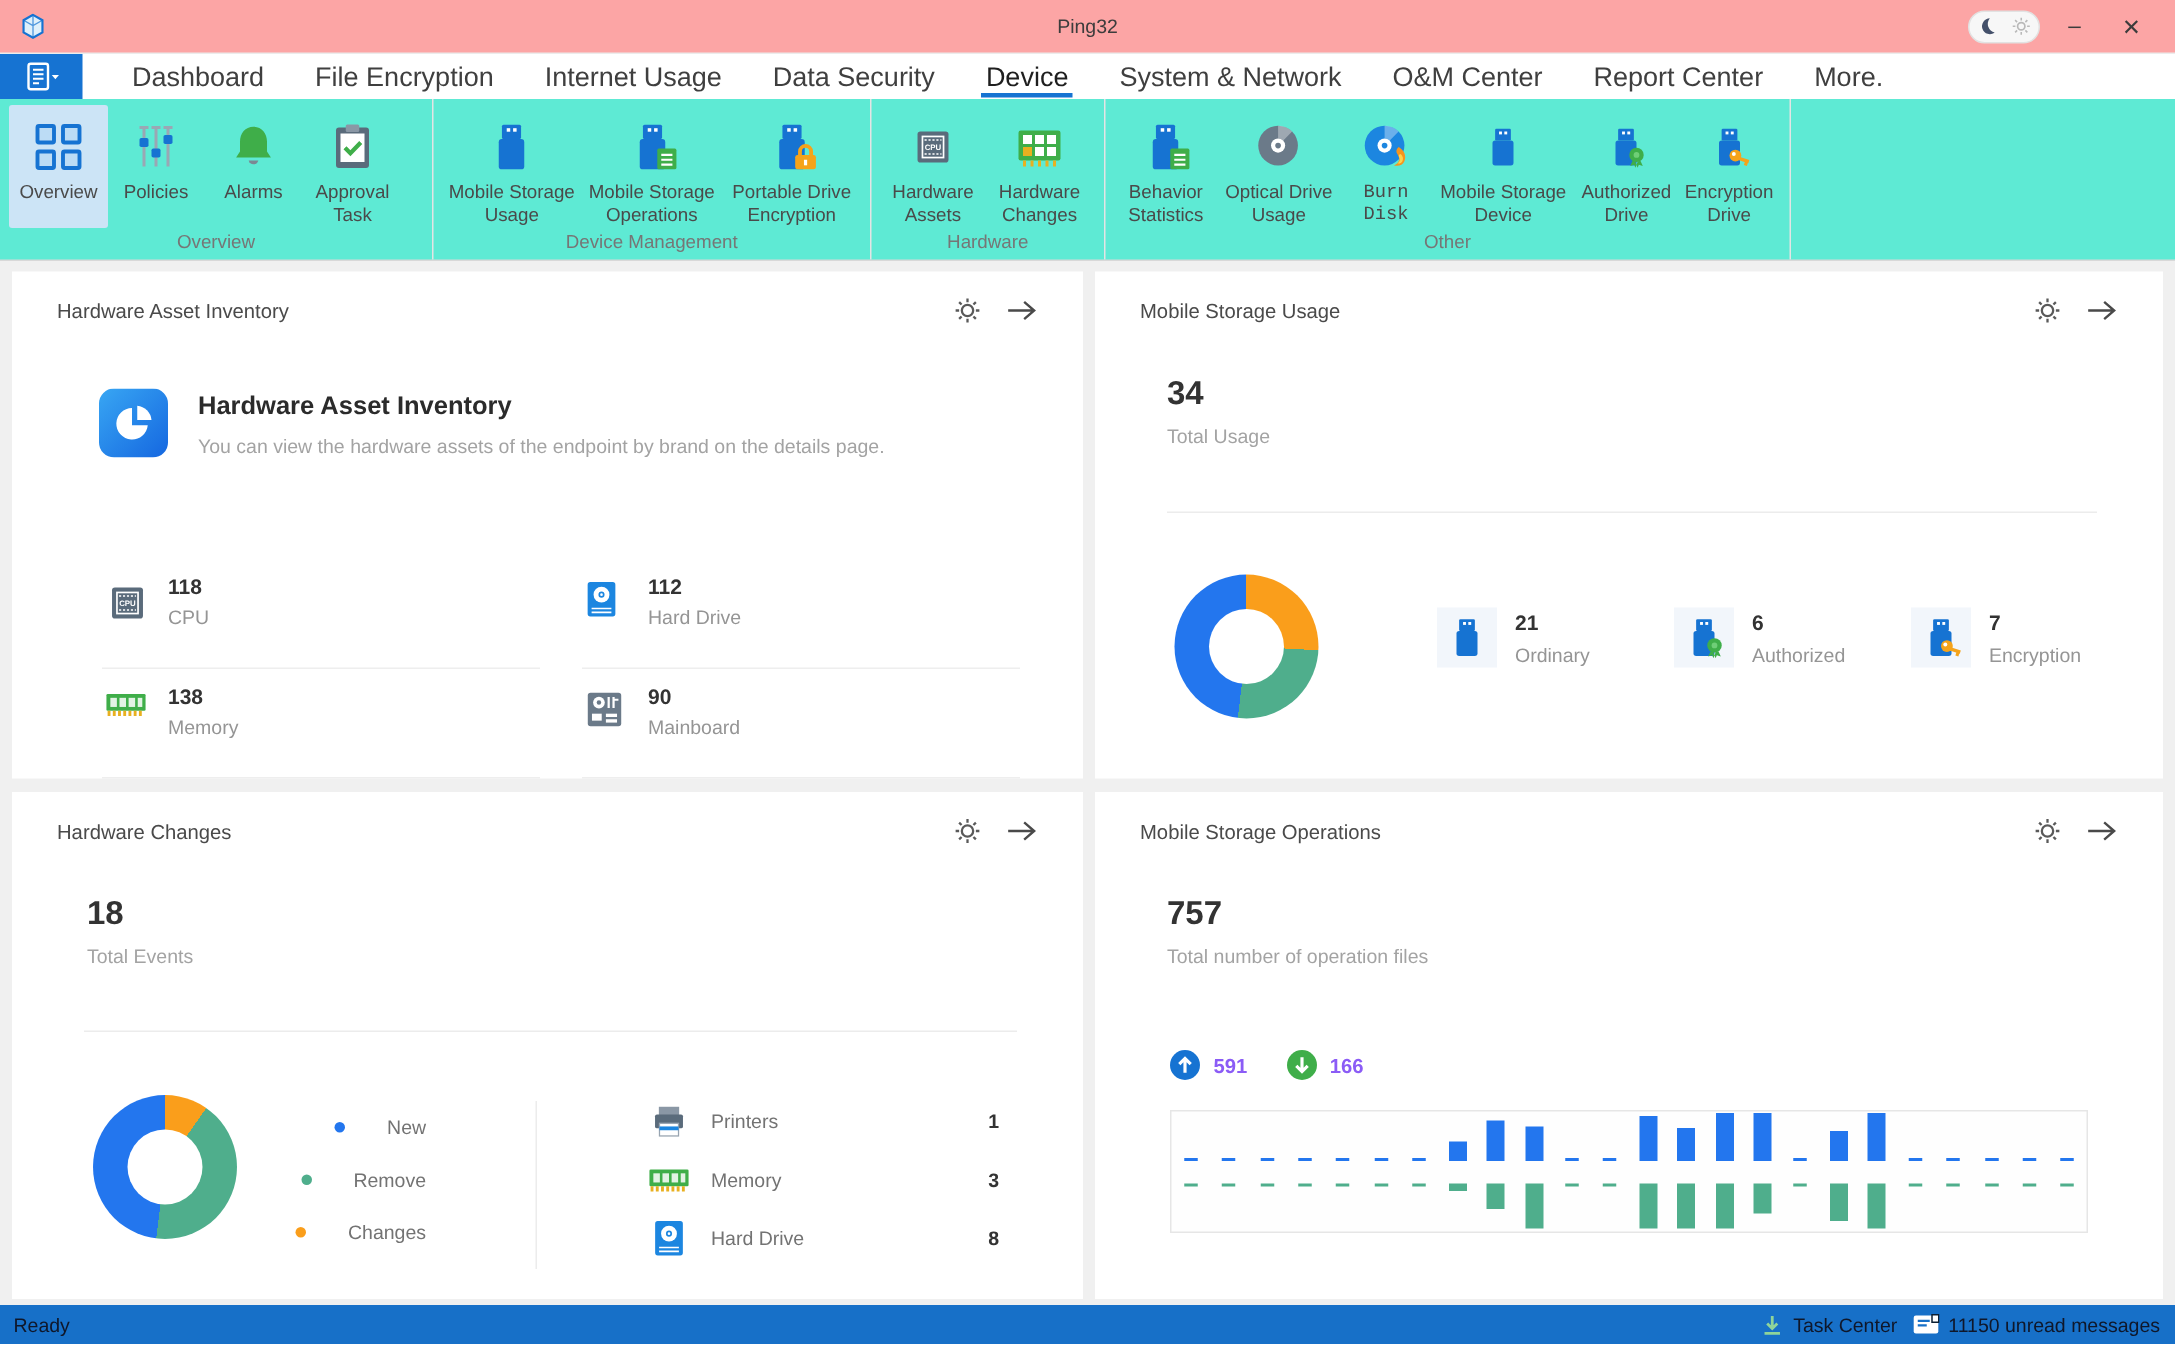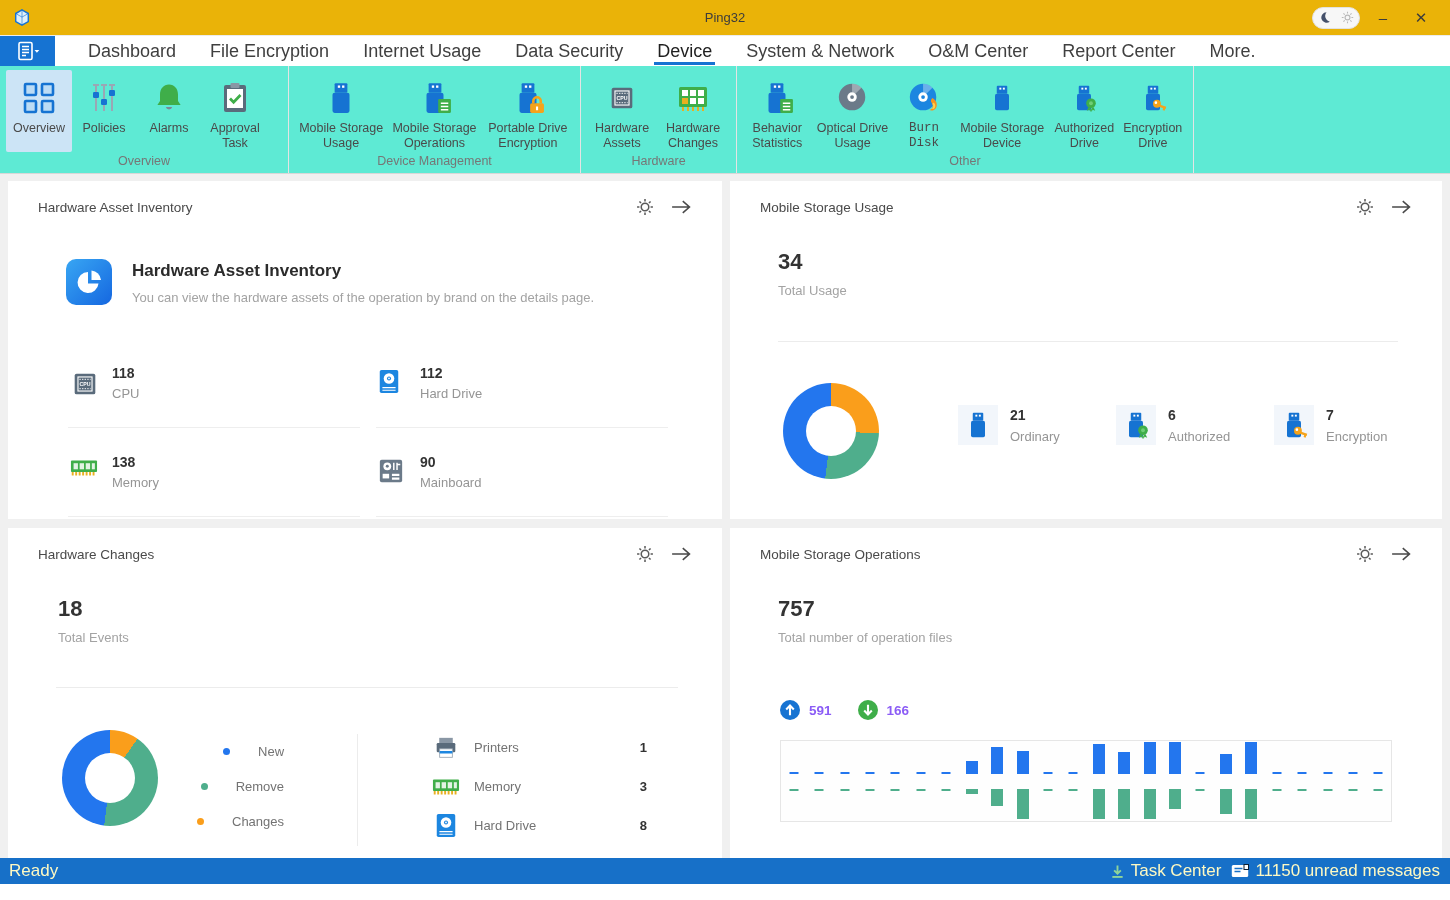--- a/index.html
+++ b/index.html
@@ -1,21 +1,21 @@
 <!DOCTYPE html>
 <html><head>
 <meta charset="utf-8">
 <style>
   * { margin:0; padding:0; box-sizing:border-box; }
   html,body { width:1450px; height:900px; overflow:hidden; }
   body { font-family:"Liberation Sans","DejaVu Sans",sans-serif; font-size:13px; color:#444; background:#fff; position:relative; }
   svg { display:block; }
 
   
-  .titlebar { position:absolute; top:0; left:0; right:0; height:36px; background:#eab308; border-bottom:1px solid #ececec; display:flex; align-items:center;justify-content:flex-end; }
+  .titlebar { position:absolute; top:0; left:0; right:0; height:36px; background:#fca5a5; border-bottom:1px solid #ececec; display:flex; align-items:center;justify-content:flex-end; }
   .titlebar .logo { margin-left:13px; width:18px; height:18px; }
   .titlebar .title { position:absolute; left:0; right:0; text-align:center; font-size:13px; color:#3c3c3c; pointer-events:none; }
   .win-controls { margin-left:auto; display:flex; align-items:center; gap:8px; padding-right:14px; }
   .theme-toggle { width:48px; height:22px; border:1px solid #e2e2e2; background:#f7f7f7; border-radius:11px; display:flex; align-items:center; justify-content:space-around; cursor:pointer; }
   .win-btn { width:30px; height:26px; display:flex; align-items:center; justify-content:center; color:#3c3c3c; font-size:15px; cursor:pointer; }
 
   
   .menubar { position:absolute; top:36px; left:0; right:0; height:30px; background:#fff; display:flex; align-items:stretch; }
   .file-btn { width:55px; background:#1673d2; display:flex; align-items:center; justify-content:center; cursor:pointer; }
   .menu-tabs { display:flex; align-items:stretch; margin-left:16px; }
@@ -42,21 +42,21 @@
   .panel-actions span { cursor:pointer; }
 
   .big-num { font-size:22px; font-weight:bold; color:#333; }
   .sub-label { font-size:13px; color:#a3a3a3; margin-top:8px; }
 
   
   .hero { position:absolute; top:78px; left:58px; display:flex; align-items:flex-start; }
   .hero-text { margin-left:20px; }
   .hero-text h2 { font-size:17px; color:#2b2b2b; margin-top:2px; }
   .hero-text p { font-size:13px; color:#a3a3a3; margin-top:9px; }
-  .stats-grid { position:absolute; left:60px; top:174px; display:grid; grid-template-columns:292px 292px; column-gap:28px; row-gap:0;gap:16px; }
+  .stats-grid { position:absolute; left:60px; top:192px; display:grid; grid-template-columns:292px 292px; column-gap:28px; row-gap:0; }
   .stat-cell { display:flex; align-items:flex-start; padding:10px 0 18px 2px; border-bottom:1px solid #eee; height:73px; }
   .stat-cell .sic { width:30px; margin-top:4px; }
   .stat-txt { margin-left:12px; }
   .stat-val { font-size:14px; font-weight:bold; color:#333; }
   .stat-lbl { font-size:13px; color:#959595; margin-top:5px; }
 
   
   .donut { border-radius:50%; position:relative; }
   .donut::after { content:""; position:absolute; left:50%; top:50%; width:50px; height:50px; margin:-25px 0 0 -25px; border-radius:50%; background:#fff; }
 
@@ -71,37 +71,37 @@
   .u-lbl { font-size:13px; color:#959595; margin-top:6px; }
 
   
   .p3-total { position:absolute; left:50px; top:68px; }
   .p3-div { position:absolute; left:48px; right:44px; top:159px; border-top:1px solid #ececec; }
   .legend { position:absolute; left:189px; top:206px; }
   .legend-row { display:flex; align-items:center; height:35px; cursor:default;justify-content:flex-end; }
   .legend-dot { width:7px; height:7px; border-radius:50%; }
   .legend-lbl { margin-left:28px; font-size:13px; color:#737373; }
   .v-div { position:absolute; left:349px; top:206px; height:112px; border-left:1px solid #ececec; }
-  .devices { position:absolute; left:424px; top:200px; right:75px; }
+  .devices { position:absolute; left:424px; top:200px; right:56px; }
   .device-row { display:flex; align-items:center; height:39px; }
   .device-ic { width:28px; display:flex; justify-content:center; }
   .device-lbl { margin-left:14px; font-size:13px; color:#737373; }
   .device-val { margin-left:auto; font-size:13px; font-weight:bold; color:#333; }
 
   
   .p4-total { position:absolute; left:48px; top:68px; }
   .updown { position:absolute; left:50px; top:172px; display:flex; align-items:center; }
   .ud-val { font-size:13.5px; font-weight:bold; color:#8b5cf6; margin:0 26px 0 9px; }
   .barchart { position:absolute; left:50px; top:212px; width:612px; height:82px; border:1px solid #e6e6e6; background:#fefefe; display:flex; }
   .bar-col { position:relative; width:25.5px; height:100%; }
   .bar-up { position:absolute; bottom:47px; left:50%; transform:translateX(-50%); background:#2376ee; }
   .bar-down { position:absolute; top:48px; left:50%; transform:translateX(-50%); background:#4fae8c; }
 
   
-  .statusbar { position:absolute; left:0; right:0; bottom:16px; height:26px; background:#1770c8; color:#fef9c3; display:flex; align-items:center; font-size:17px; }
+  .statusbar { position:absolute; left:0; right:0; bottom:4px; height:26px; background:#1770c8; color:#0f172a; display:flex; align-items:center; font-size:13px; }
   .statusbar .ready { margin-left:9px; }
   .status-right { margin-left:auto; display:flex; align-items:center; gap:10px; padding-right:10px; }
   .status-item { display:flex; align-items:center; gap:6px; cursor:pointer; }
 </style>
 </head>
 <body>
 
 <div class="titlebar">
   <span class="logo">
       <svg width="18" height="18" viewBox="0 0 20 20">
@@ -392,21 +392,21 @@
                 <stop offset="1" stop-color="#1567e0"></stop>
               </linearGradient>
             </defs>
             <rect width="46" height="46" rx="10" fill="url(#hg)"></rect>
             <path d="M22 13a10.5 10.5 0 1010.5 11.5H22z" fill="#fff"></path>
             <path d="M25.5 11.5A10.5 10.5 0 0135 21h-9.5z" fill="#fff"></path>
           </svg>
         </span>
       <div class="hero-text">
         <h2>Hardware Asset Inventory</h2>
-        <p>You can view the hardware assets of the operation by brand on the details page.</p>
+        <p>You can view the hardware assets of the endpoint by brand on the details page.</p>
       </div>
     </div>
     <div class="stats-grid" id="hai-stats">
         <div class="stat-cell">
           <span class="sic">
             <svg width="30" height="30" viewBox="0 0 32 32">
   <rect x="5" y="5" width="22" height="22" rx="2" fill="#5a6b7b"></rect>
   <rect x="8.5" y="8.5" width="15" height="15" fill="none" stroke="#fff" stroke-width="1.2"></rect>
   <path d="M10 11h12" stroke="#fff" stroke-width="1" stroke-dasharray="1.5 1.3"></path>
   <path d="M10 21h12" stroke="#fff" stroke-width="1" stroke-dasharray="1.5 1.3"></path>

